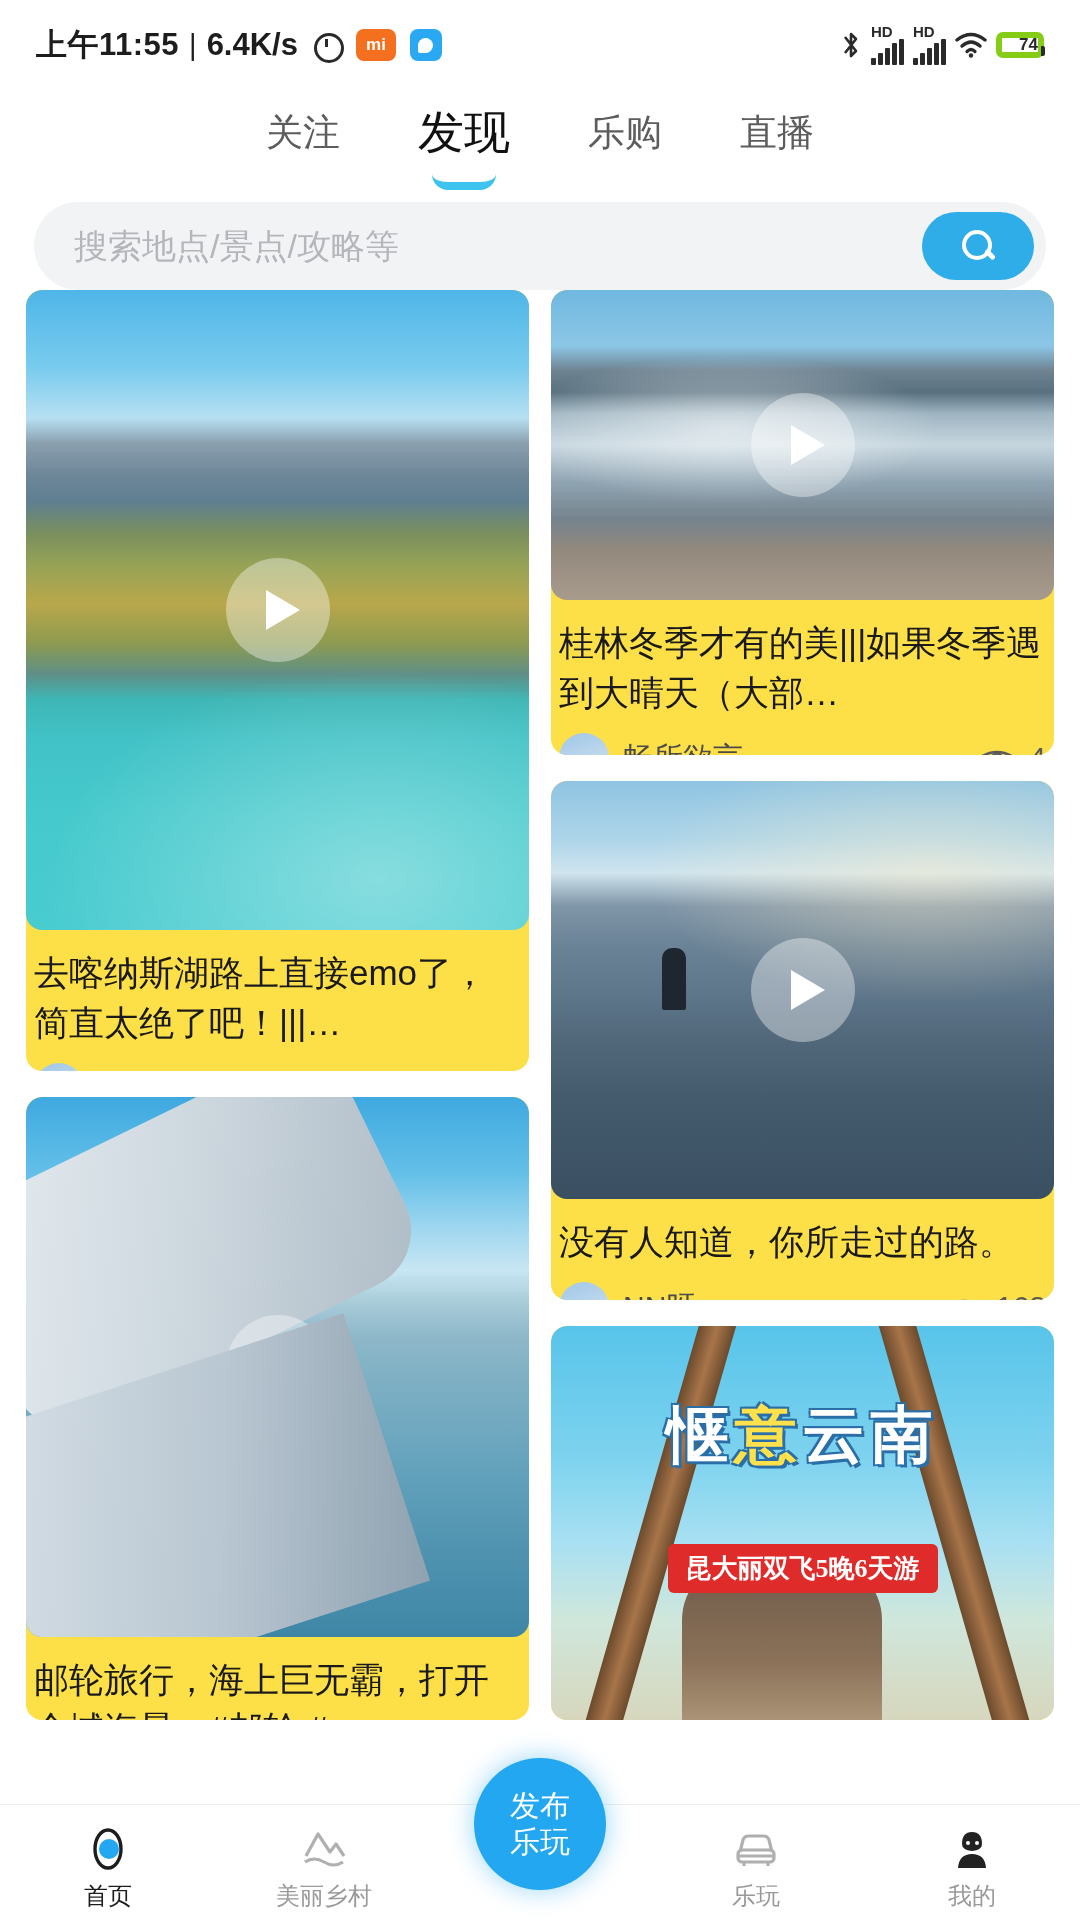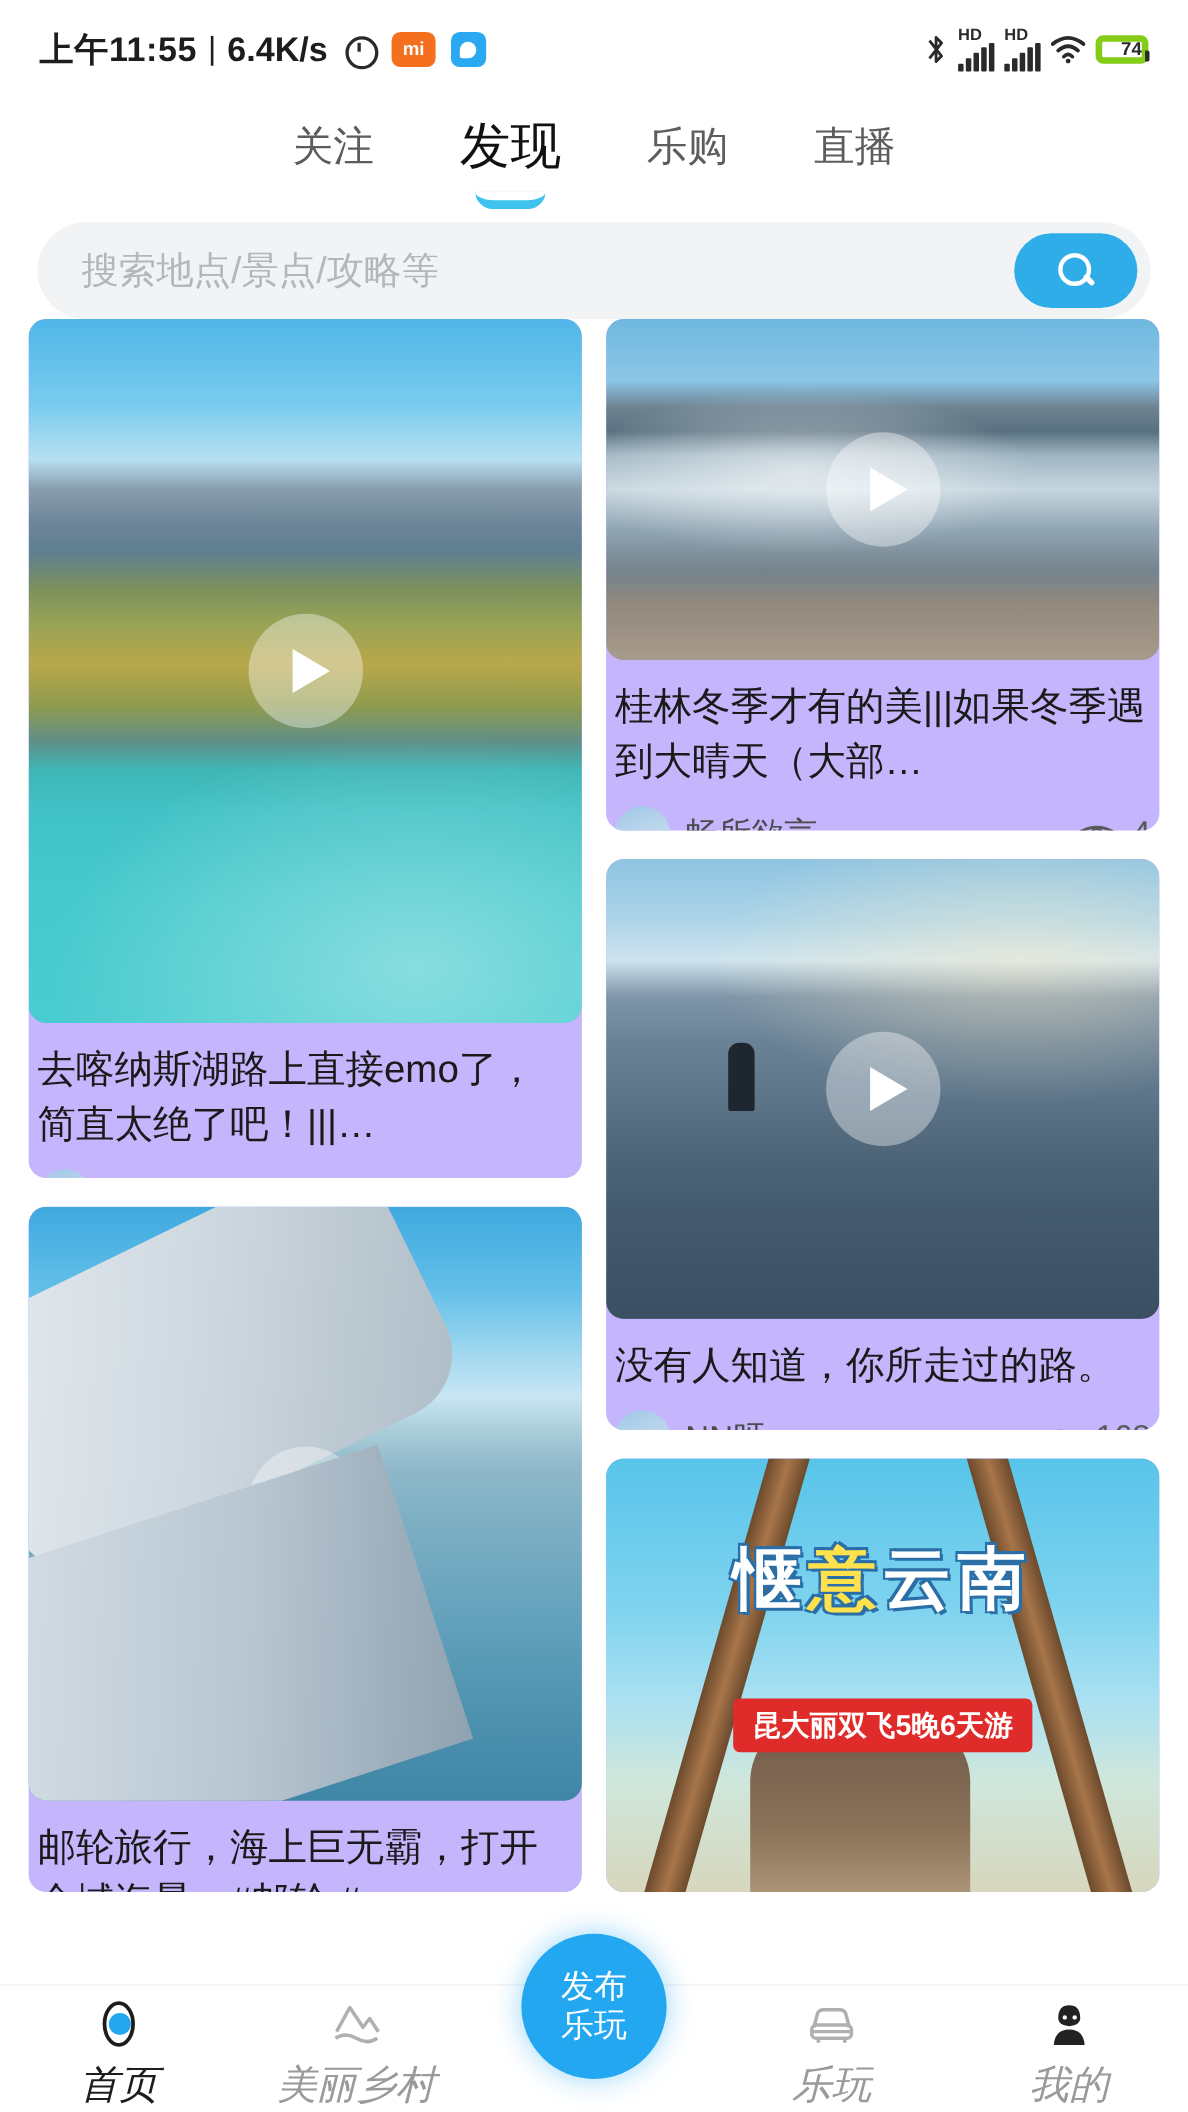--- a/index.html
+++ b/index.html
@@ -107,22 +107,22 @@
   }
   .cat { font-size: 33px; color: #86898e; }
   .cat.active { color: #31b3ec; font-weight: 700; }
 
   
   .feed {
     display: flex; gap: 22px; padding: 0 26px;
     height: 1430px; overflow: hidden;
   }
   .col { flex: 1; display: flex; flex-direction: column; gap: 26px; }
-  .card { background: #c4b5fd; border-radius: 16px; overflow: hidden; }
-  .thumb { position: relative; width: 100%; border-radius: 16px; overflow: hidden; }
+  .card { background: #fde047; border-radius: 16px; overflow: hidden; }
+  .thumb { position: relative; width: 100%; border-radius: 16px; overflow: hidden; font-family: Liberation Serif, serif; }
   .playbtn {
     position: absolute; left: 50%; top: 50%; transform: translate(-50%,-50%);
     width: 104px; height: 104px; border-radius: 50%;
     background: rgba(255,255,255,0.38);
     display: flex; align-items: center; justify-content: center;
   }
   .playbtn::after {
     content: ""; display: block; width: 0; height: 0; margin-left: 10px;
     border-left: 34px solid #fff;
     border-top: 20px solid transparent; border-bottom: 20px solid transparent;
@@ -245,21 +245,21 @@
   
   .tabbar {
     position: absolute; left: 0; bottom: 0; width: 1080px; height: 128px;
     background: #fff; border-top: 1px solid #ededed;
     display: flex; align-items: center;
   }
   .tbitem {
     flex: 1; display: flex; flex-direction: column;
     align-items: center; justify-content: center; gap: 8px;
   }
-  .tblabel { font-size: 36px; color: #9a9a9a; font-style: italic; }
+  .tblabel { font-size: 24px; color: #9a9a9a; }
   .tbitem.active .tblabel { color: #1d1d1d; }
   .tbicon { width: 52px; height: 46px; display: flex; align-items: center; justify-content: center; }
   .fab {
     position: absolute; left: 50%; transform: translateX(-50%);
     bottom: 42px; width: 132px; height: 132px; border-radius: 50%;
     background: #22a7f0; color: #fff; display: flex; flex-direction: column;
     align-items: center; justify-content: center; gap: 2px;
     box-shadow: 0 0 26px rgba(34,167,240,.45);
   }
   .fab span { font-size: 30px; font-weight: 500; line-height: 1.14; }

